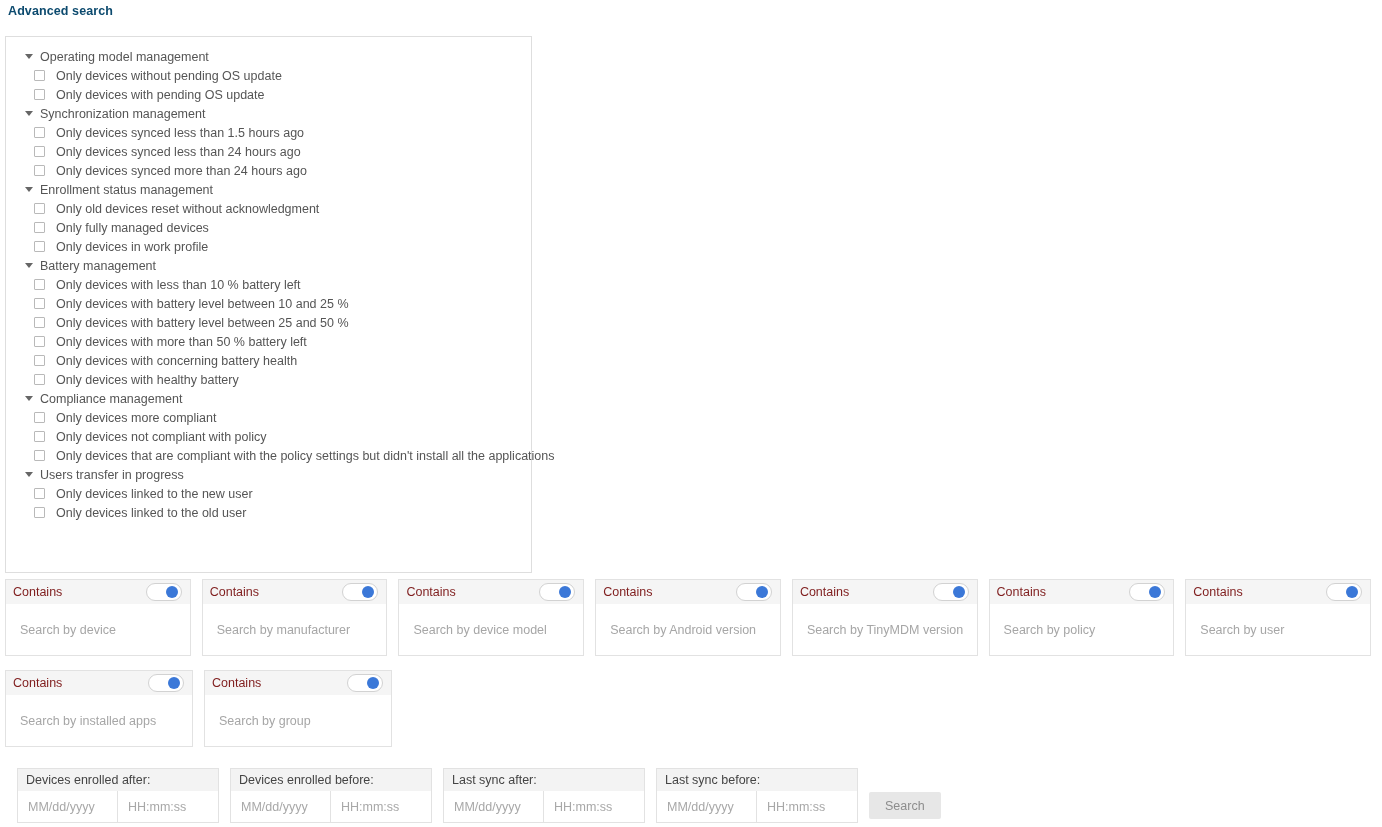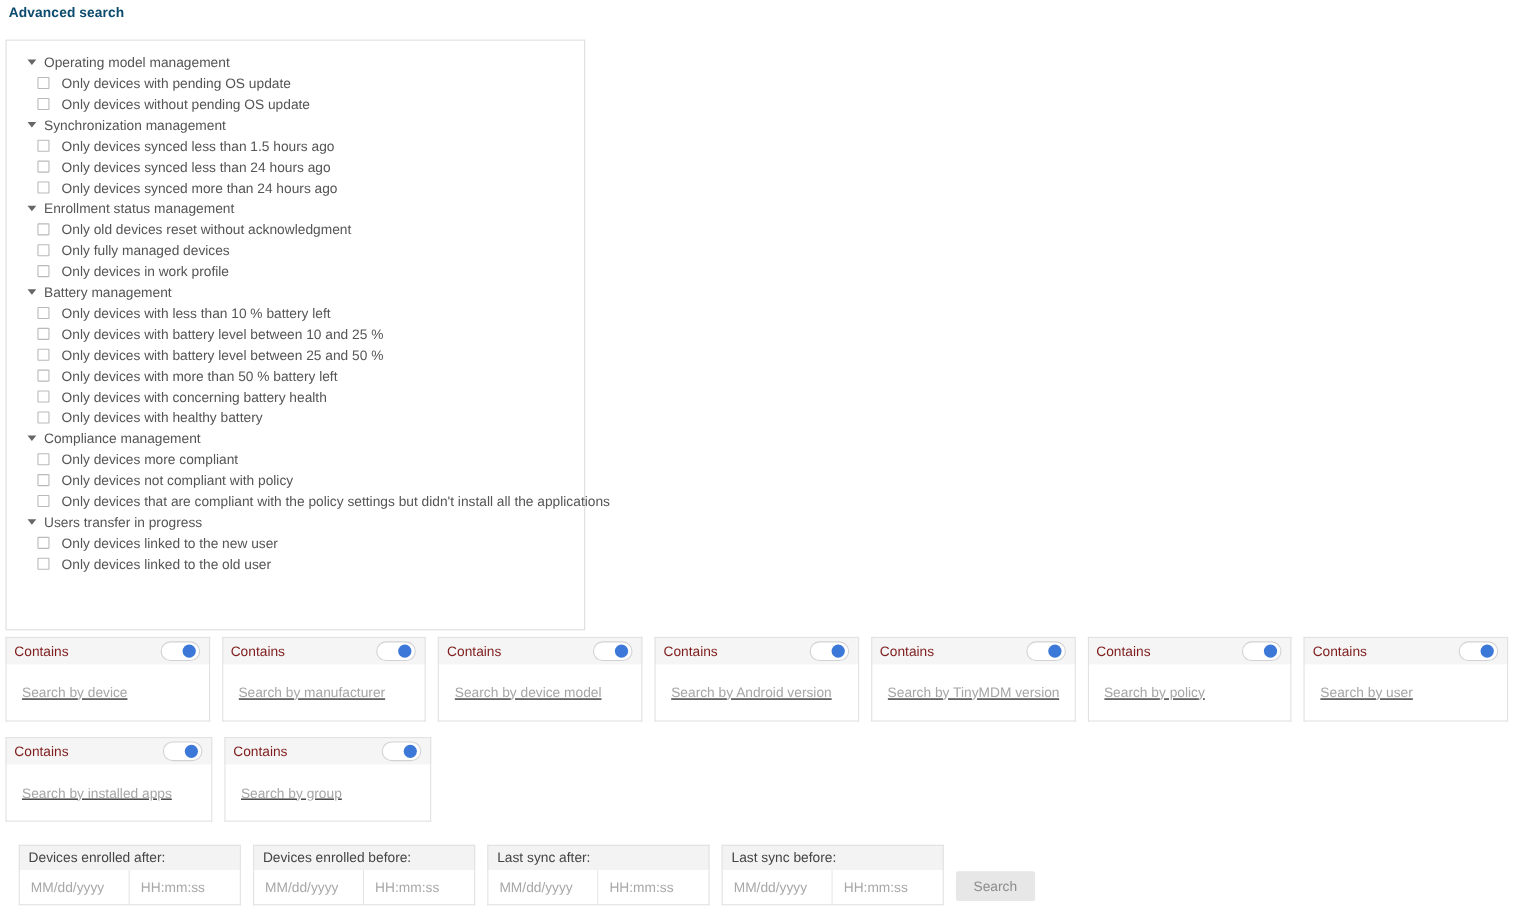--- a/index.html
+++ b/index.html
@@ -116,21 +116,20 @@
     background: #3b78d8;
   }
   .card-body {
     height: 52px;
     border: 1px solid #e2e2e2;
     border-top: none;
     display: flex;
     align-items: center;
     padding: 0 14px;
     overflow: hidden;
-    text-decoration: underline;
   }
   .card-input {
     border: none;
     outline: none;
     background: transparent;
     font-family: "Liberation Sans", sans-serif;
     font-size: 12.5px;
     color: #333;
     width: 100%;
     padding: 0;
@@ -191,25 +190,25 @@
   <div class="page-title">Advanced search</div>
 
   <div class="filters-panel" id="filters-panel">
       <div class="filter-group">
         <div class="group-header">
           <span class="caret"></span>
           <span class="group-label">Operating model management</span>
         </div>
         <div class="check-row">
           <span class="cbox"></span>
+          <span class="check-label">Only devices without pending OS update</span>
+        </div>
+        <div class="check-row">
+          <span class="cbox"></span>
           <span class="check-label">Only devices with pending OS update</span>
-        </div>
-        <div class="check-row">
-          <span class="cbox"></span>
-          <span class="check-label">Only devices without pending OS update</span>
         </div>
       </div>
       <div class="filter-group">
         <div class="group-header">
           <span class="caret"></span>
           <span class="group-label">Synchronization management</span>
         </div>
         <div class="check-row">
           <span class="cbox"></span>
           <span class="check-label">Only devices synced less than 1.5 hours ago</span>

